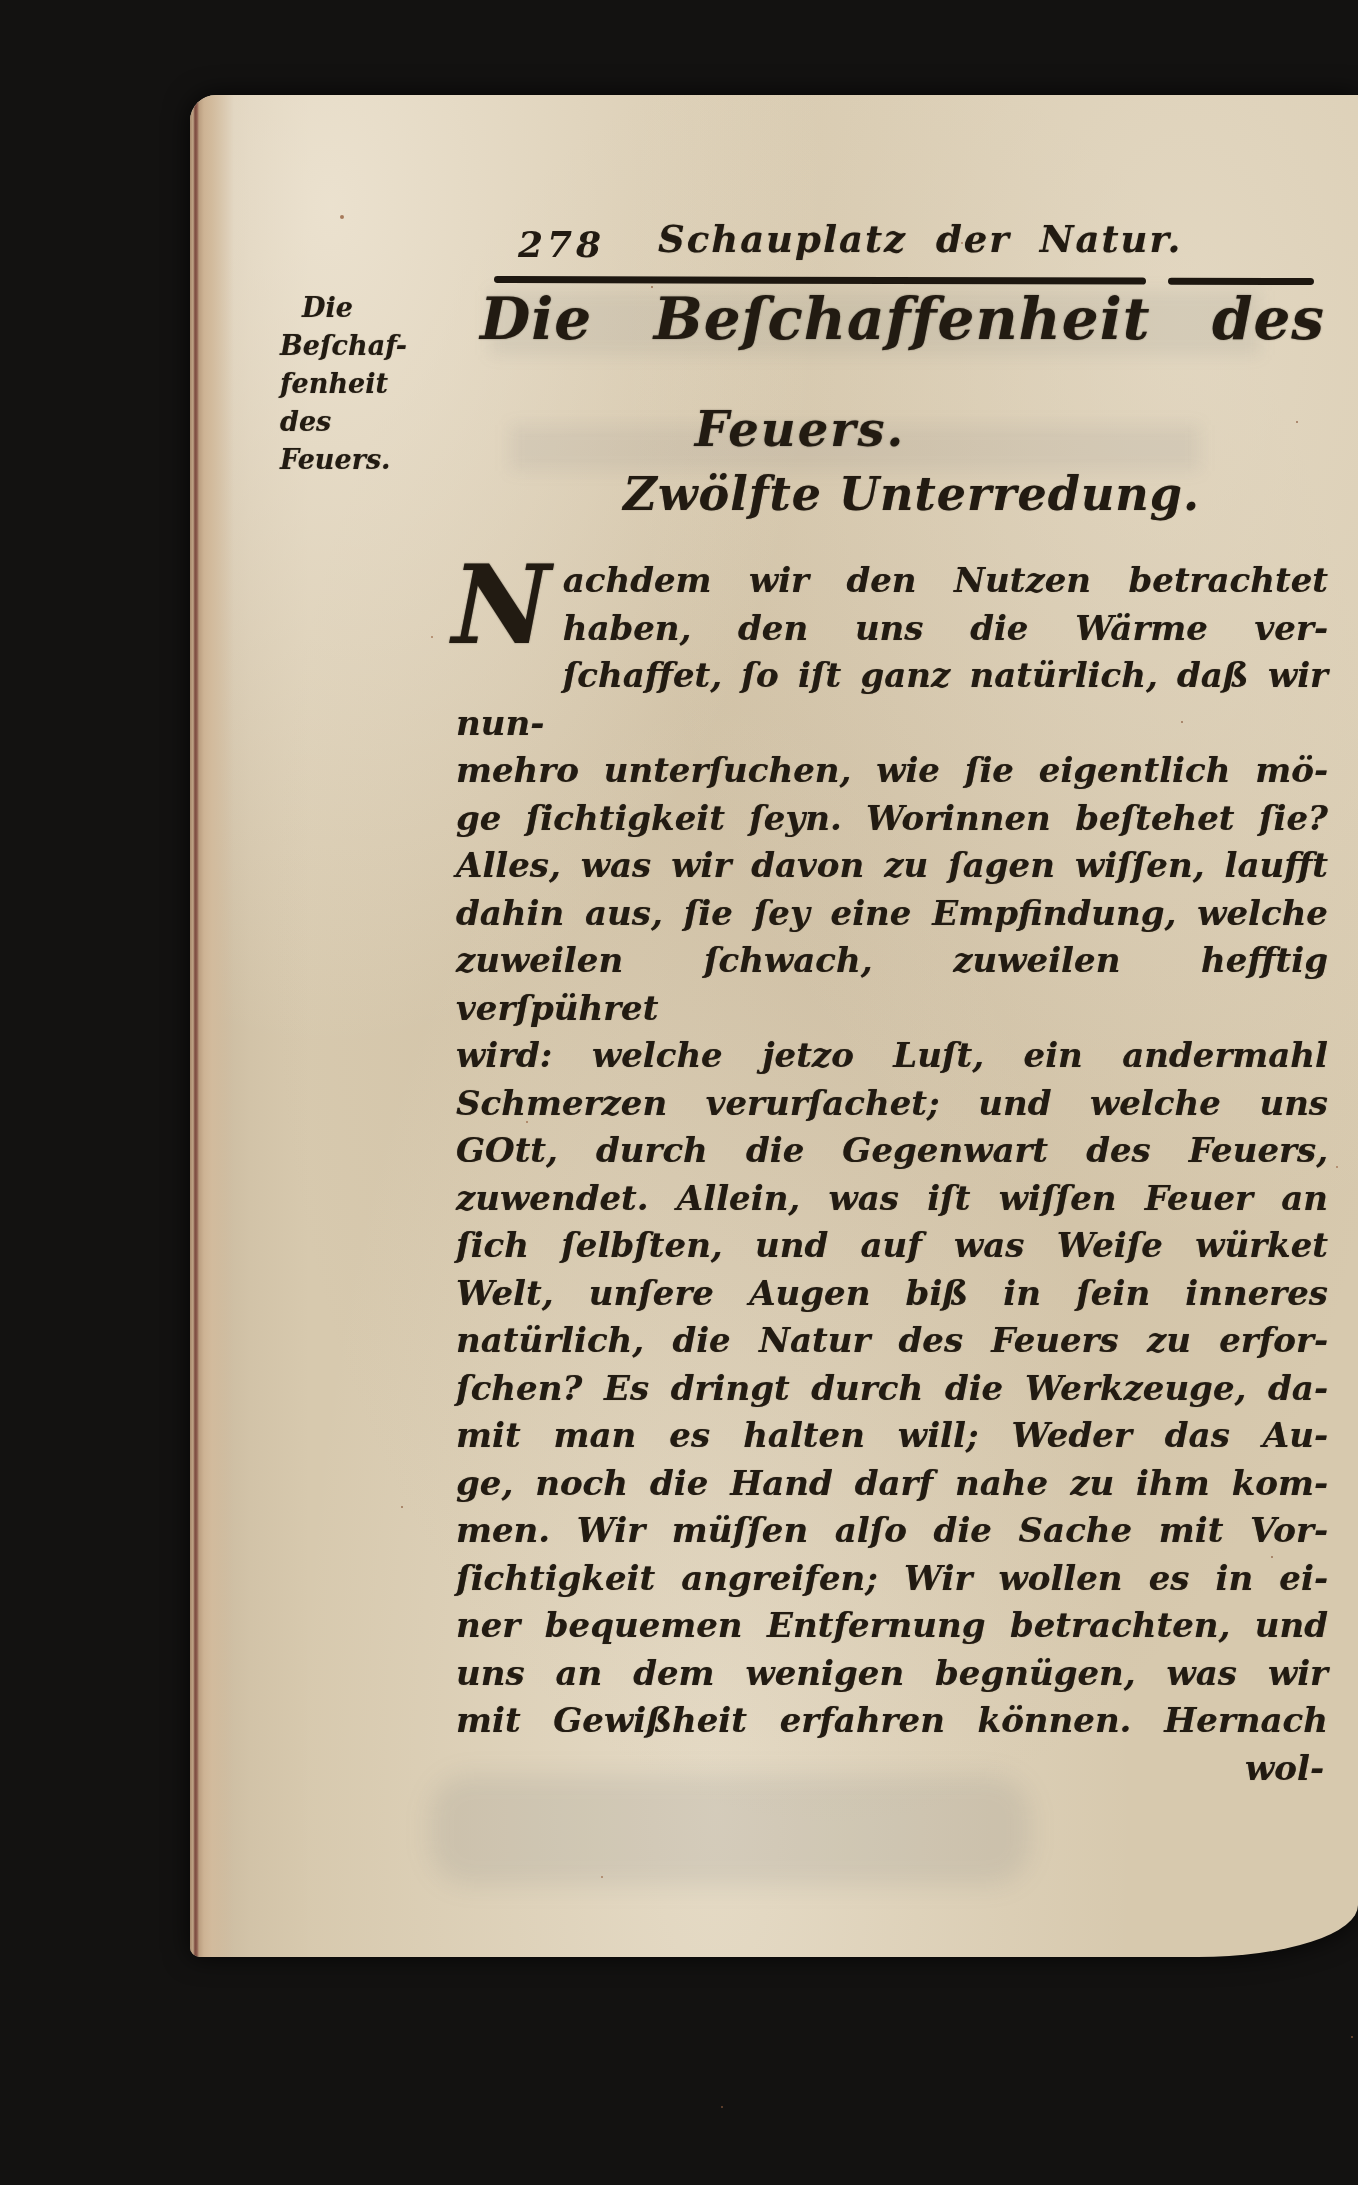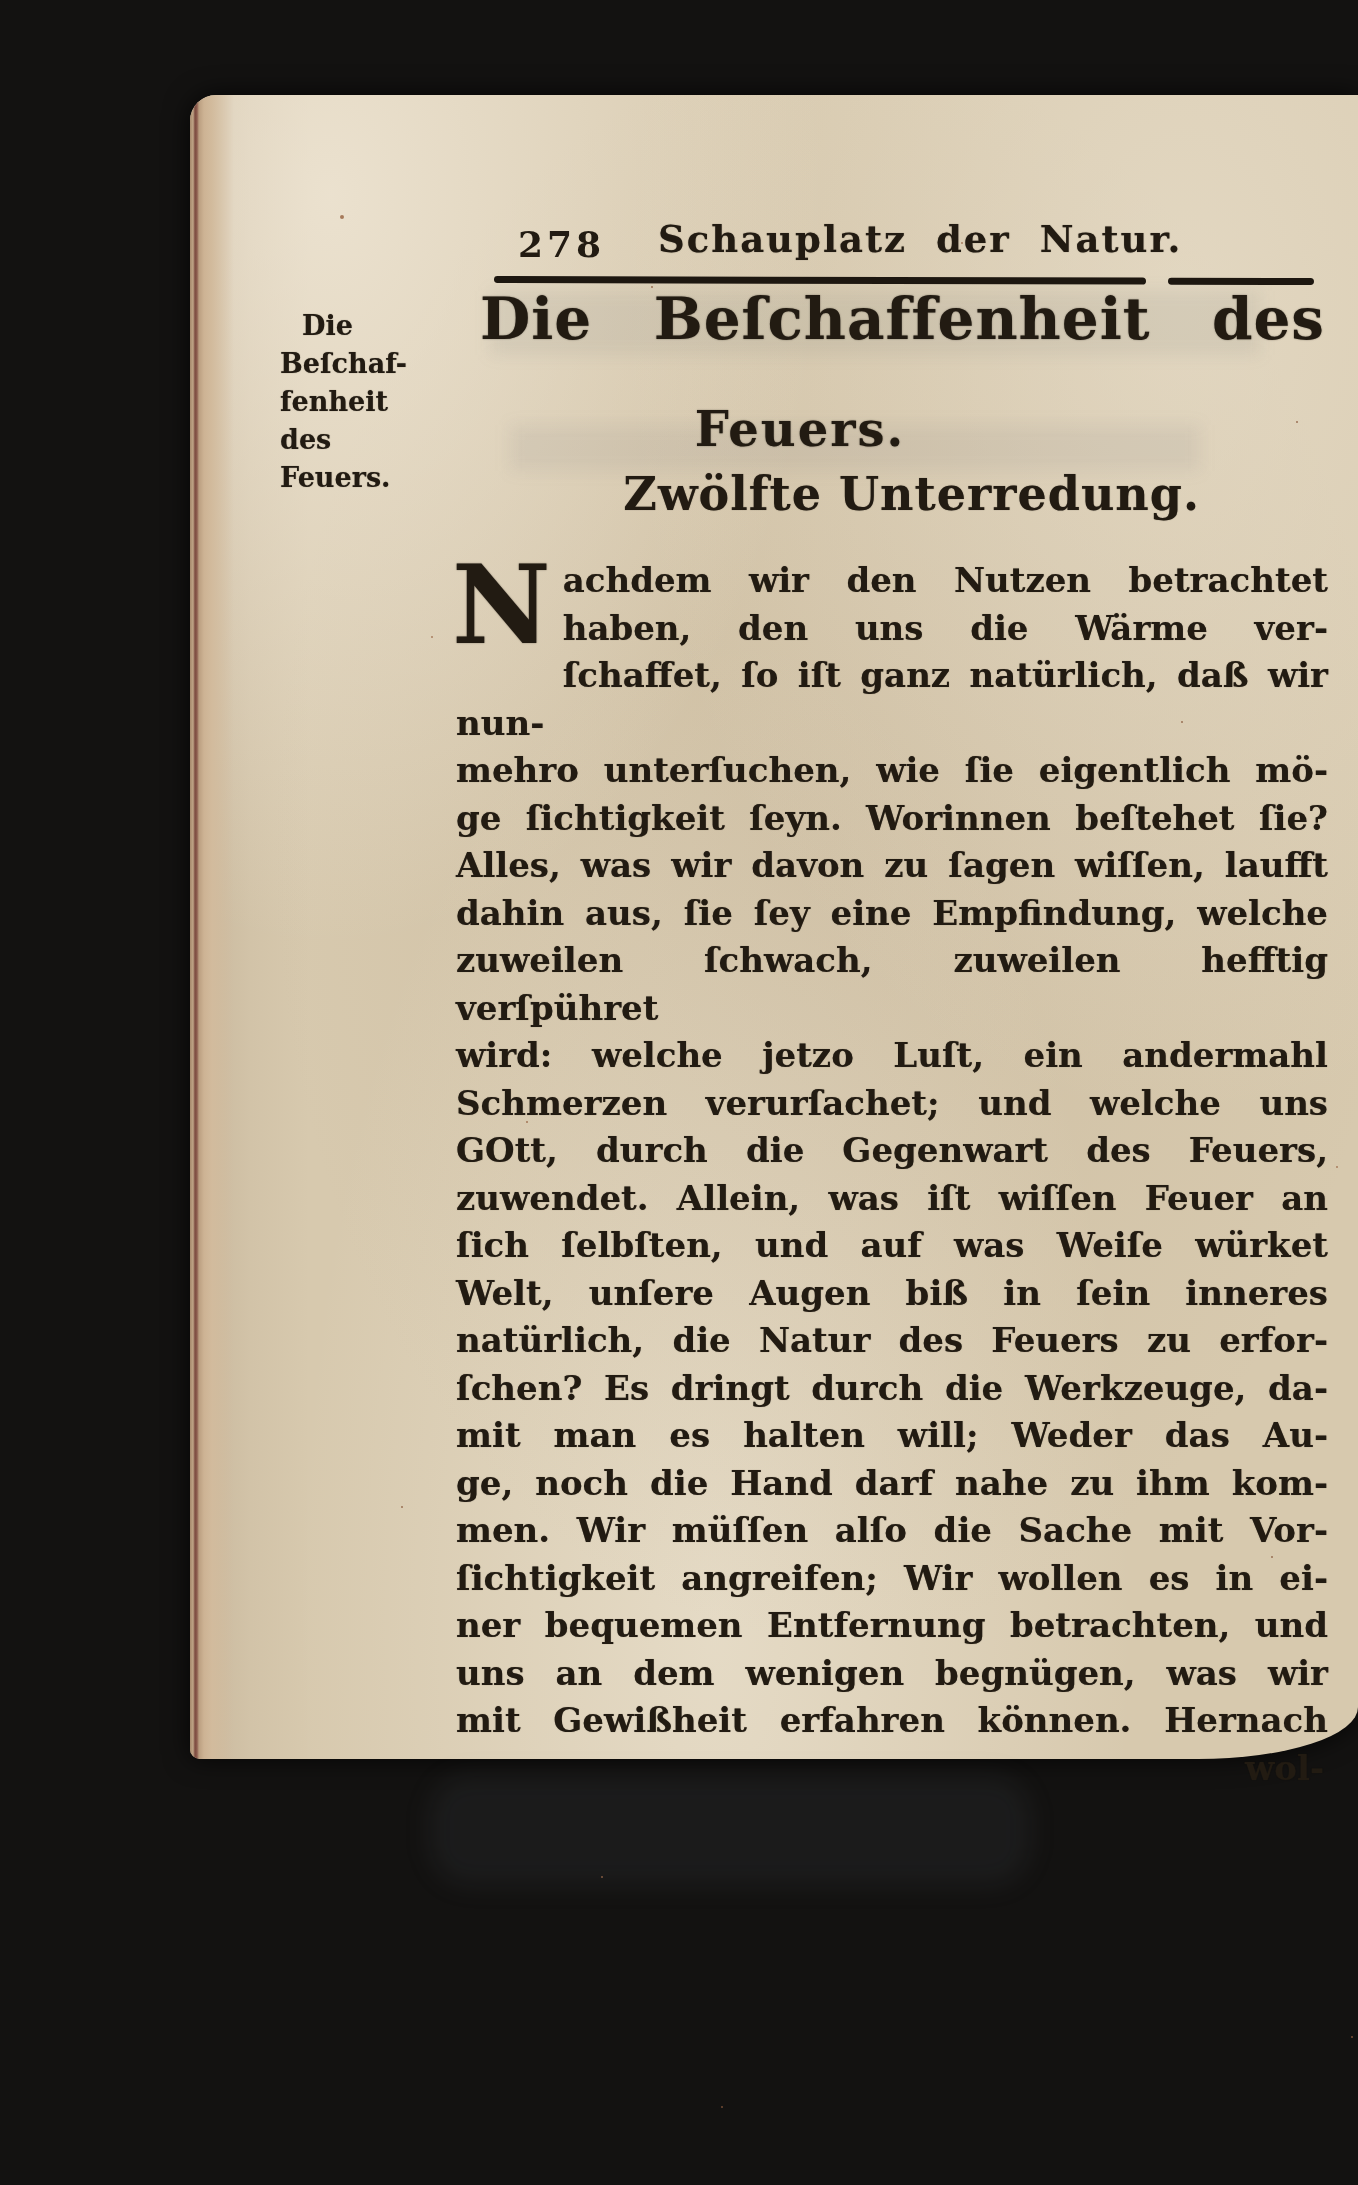--- a/index.html
+++ b/index.html
@@ -9,31 +9,32 @@
     position: relative;
     overflow: hidden;
     font-family: "DejaVu Serif", serif;
   }
   .scan { position: absolute; inset: 0; }
 
   
   .paper {
     position: absolute;
     left: 190px; top: 95px;
-    width: 1168px; height: 1664px;
+    width: 1168px; height: 1862px;
     background-color: #d7c9ae;
     background-image:
       radial-gradient(ellipse at 12% 6%,  rgba(248,241,228,0.60), rgba(248,241,228,0) 34%),
       radial-gradient(ellipse at 85% 12%, rgba(240,232,216,0.45), rgba(240,232,216,0) 40%),
       radial-gradient(ellipse at 55% 45%, rgba(176,155,124,0.22), rgba(176,155,124,0) 62%),
       radial-gradient(ellipse at 45% 92%, rgba(243,236,221,0.50), rgba(243,236,221,0) 46%),
       linear-gradient(90deg, rgba(150,124,96,0.25) 0px, rgba(150,124,96,0.08) 60px, rgba(150,124,96,0) 120px);
     border-radius: 26px 0 160px 10px / 26px 0 52px 10px;
     box-shadow: 0 0 26px rgba(0,0,0,0.75);
     color: #221b12;
+    font-style: italic;
   }
 
   
   .page-edges {
     position: absolute; left: 0; top: 0; bottom: 0; width: 46px;
     background: linear-gradient(90deg,
       #a5886b 0px, #bfa486 3px, #7c4b40 5px, #8d5d4e 7px,
       #bb9f81 9px, #cdb394 14px, #d2bb9d 22px, rgba(215,201,174,0) 44px);
     border-radius: 26px 0 0 10px;
   }
@@ -68,21 +69,21 @@
     font-size: 37px; letter-spacing: 2px; word-spacing: 14px;
     text-shadow: 0 0 1px rgba(34,27,18,0.55);
   }
   .rule { position: absolute; left: 304px; top: 182px; width: 820px; height: 8px; transform: rotate(0.15deg); }
   .rule-seg { position: absolute; top: 0; height: 7px; background: #1d1710; border-radius: 4px; }
   .seg1 { left: 0; width: 652px; }
   .seg2 { left: 674px; width: 146px; }
 
   
   .margin-note {
-    position: absolute; left: 90px; top: 212px; width: 200px;
+    position: absolute; left: 90px; top: 194px; width: 200px;
     font-size: 27px; line-height: 38px; font-weight: bold;
     text-shadow: 0 0 1px rgba(34,27,18,0.5);
   }
   .margin-note .mnote-line { white-space: nowrap; }
   .margin-note .mnote-line:first-child { padding-left: 22px; }
 
   
   .title1 {
     position: absolute; left: 290px; top: 190px; width: 845px;
     font-size: 58px; font-weight: bold; letter-spacing: 1px;

